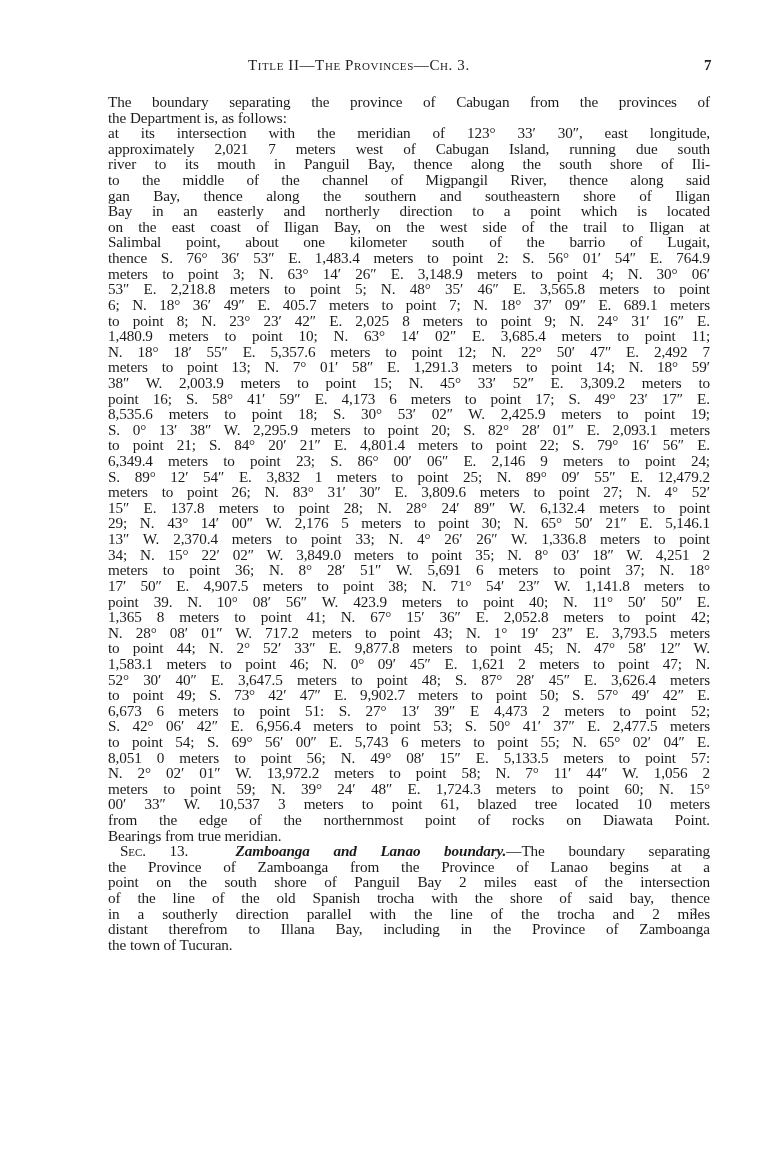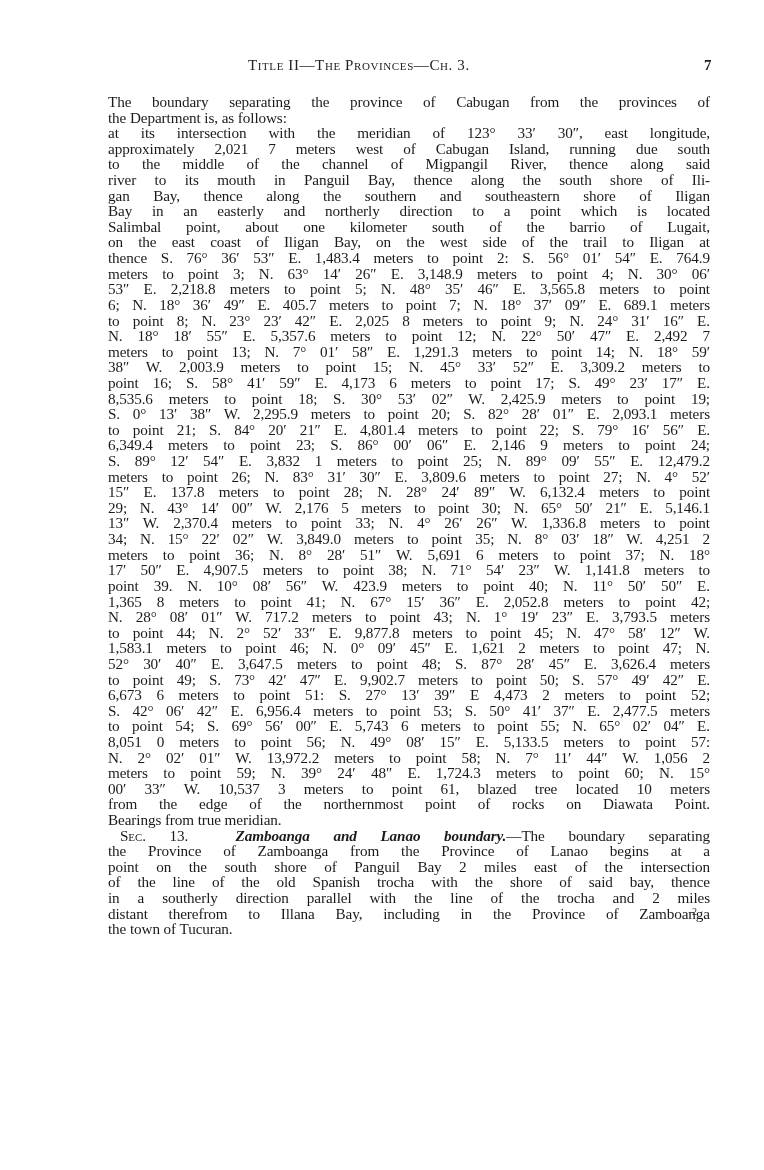--- a/index.html
+++ b/index.html
@@ -97,31 +97,32 @@
   <div class="body-text" id="body-text">
 
     <div>
       <span class="line">The boundary separating the province of Cabugan from the provinces of</span>
       <span class="line last">the Department is, as follows:</span>
     </div>
 
     <div id="para-misamis">
         <span class="line">at its intersection with the meridian of 123° 33′ 30″, east longitude,</span>
         <span class="line">approximately 2,021 7 meters west of Cabugan Island, running due south</span>
+        <span class="line">river to its mouth in Panguil Bay, thence along the south shore of Ili-</span>
         <span class="line">to the middle of the channel of Migpangil River, thence along said</span>
-        <span class="line">river to its mouth in Panguil Bay, thence along the south shore of Ili-</span>
         <span class="line">gan Bay, thence along the southern and southeastern shore of Iligan</span>
         <span class="line">Bay in an easterly and northerly direction to a point which is located</span>
+        <span class="line">on the east coast of Iligan Bay, on the west side of the trail to Iligan at</span>
         <span class="line">Salimbal point, about one kilometer south of the barrio of Lugait,</span>
-        <span class="line">on the east coast of Iligan Bay, on the west side of the trail to Iligan at</span>
         <span class="line">thence S. 76° 36′ 53″ E. 1,483.4 meters to point 2: S. 56° 01′ 54″ E. 764.9</span>
         <span class="line">meters to point 3; N. 63° 14′ 26″ E. 3,148.9 meters to point 4; N. 30° 06′</span>
         <span class="line">53″ E. 2,218.8 meters to point 5; N. 48° 35′ 46″ E. 3,565.8 meters to point</span>
         <span class="line">6; N. 18° 36′ 49″ E. 405.7 meters to point 7; N. 18° 37′ 09″ E. 689.1 meters</span>
         <span class="line">to point 8; N. 23° 23′ 42″ E. 2,025 8 meters to point 9; N. 24° 31′ 16″ E.</span>
+        <span class="line">1,480.9 meters to point 10; N. 63° 14′ 02″ E. 3,685.4 meters to point 11;</span>
         <span class="line">N. 18° 18′ 55″ E. 5,357.6 meters to point 12; N. 22° 50′ 47″ E. 2,492 7</span>
         <span class="line">meters to point 13; N. 7° 01′ 58″ E. 1,291.3 meters to point 14; N. 18° 59′</span>
         <span class="line">38″ W. 2,003.9 meters to point 15; N. 45° 33′ 52″ E. 3,309.2 meters to</span>
         <span class="line">point 16; S. 58° 41′ 59″ E. 4,173 6 meters to point 17; S. 49° 23′ 17″ E.</span>
         <span class="line">8,535.6 meters to point 18; S. 30° 53′ 02″ W. 2,425.9 meters to point 19;</span>
         <span class="line">S. 0° 13′ 38″ W. 2,295.9 meters to point 20; S. 82° 28′ 01″ E. 2,093.1 meters</span>
         <span class="line">to point 21; S. 84° 20′ 21″ E. 4,801.4 meters to point 22; S. 79° 16′ 56″ E.</span>
         <span class="line">6,349.4 meters to point 23; S. 86° 00′ 06″ E. 2,146 9 meters to point 24;</span>
         <span class="line">S. 89° 12′ 54″ E. 3,832 1 meters to point 25; N. 89° 09′ 55″ E. 12,479.2</span>
         <span class="line">meters to point 26; N. 83° 31′ 30″ E. 3,809.6 meters to point 27; N. 4° 52′</span>

